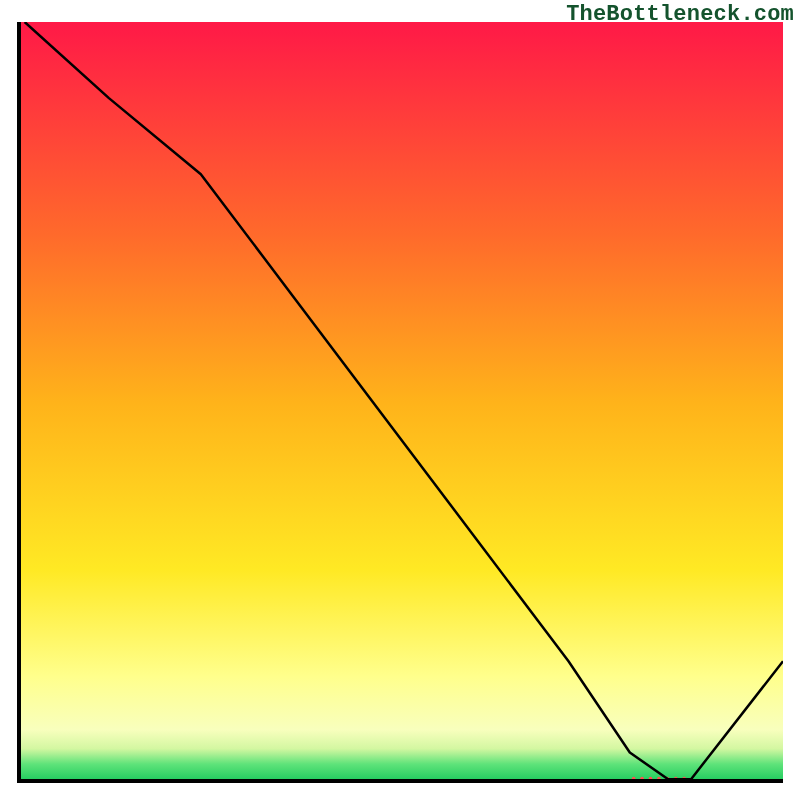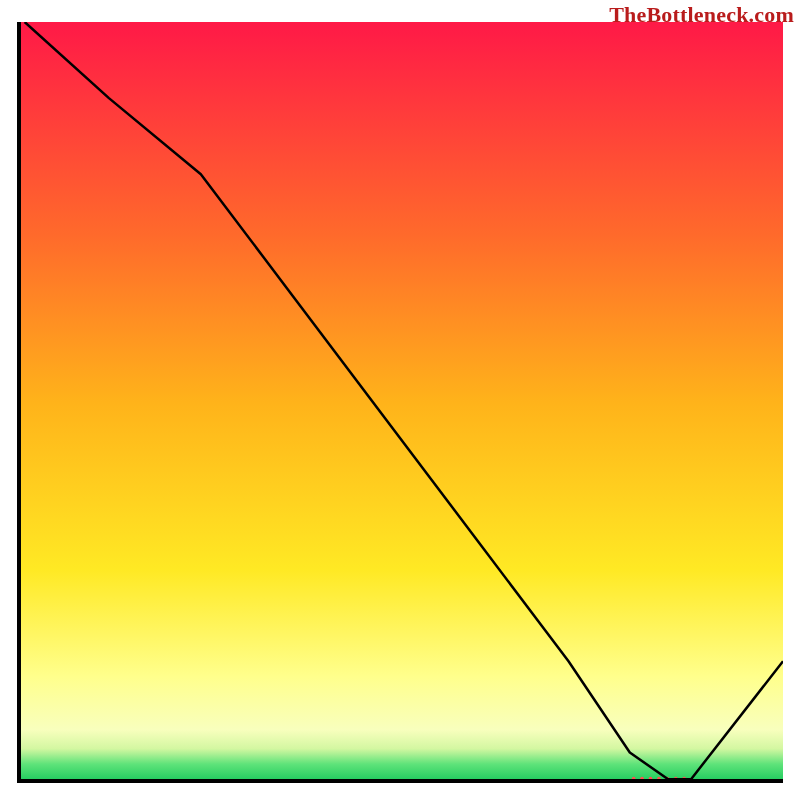--- a/index.html
+++ b/index.html
@@ -6,24 +6,24 @@
   html, body { width: 800px; height: 800px; overflow: hidden; background: #fff; }
   .stage {
     position: relative;
     width: 800px;
     height: 800px;
   }
   .watermark {
     position: absolute;
     top: 2px;
     right: 6px;
-    font-family: Liberation Serif, serif;
+    font-family: Liberation Mono, monospace;
     font-size: 22px;
     font-weight: bold;
-    color: #b91c1c;
+    color: #14532d;
     letter-spacing: 0.2px;
   }
   .plot-frame {
     position: absolute;
     left: 17px;
     top: 22px;
     width: 766px;
     height: 761px;
     border: 4px solid #000;
     border-top: none;

